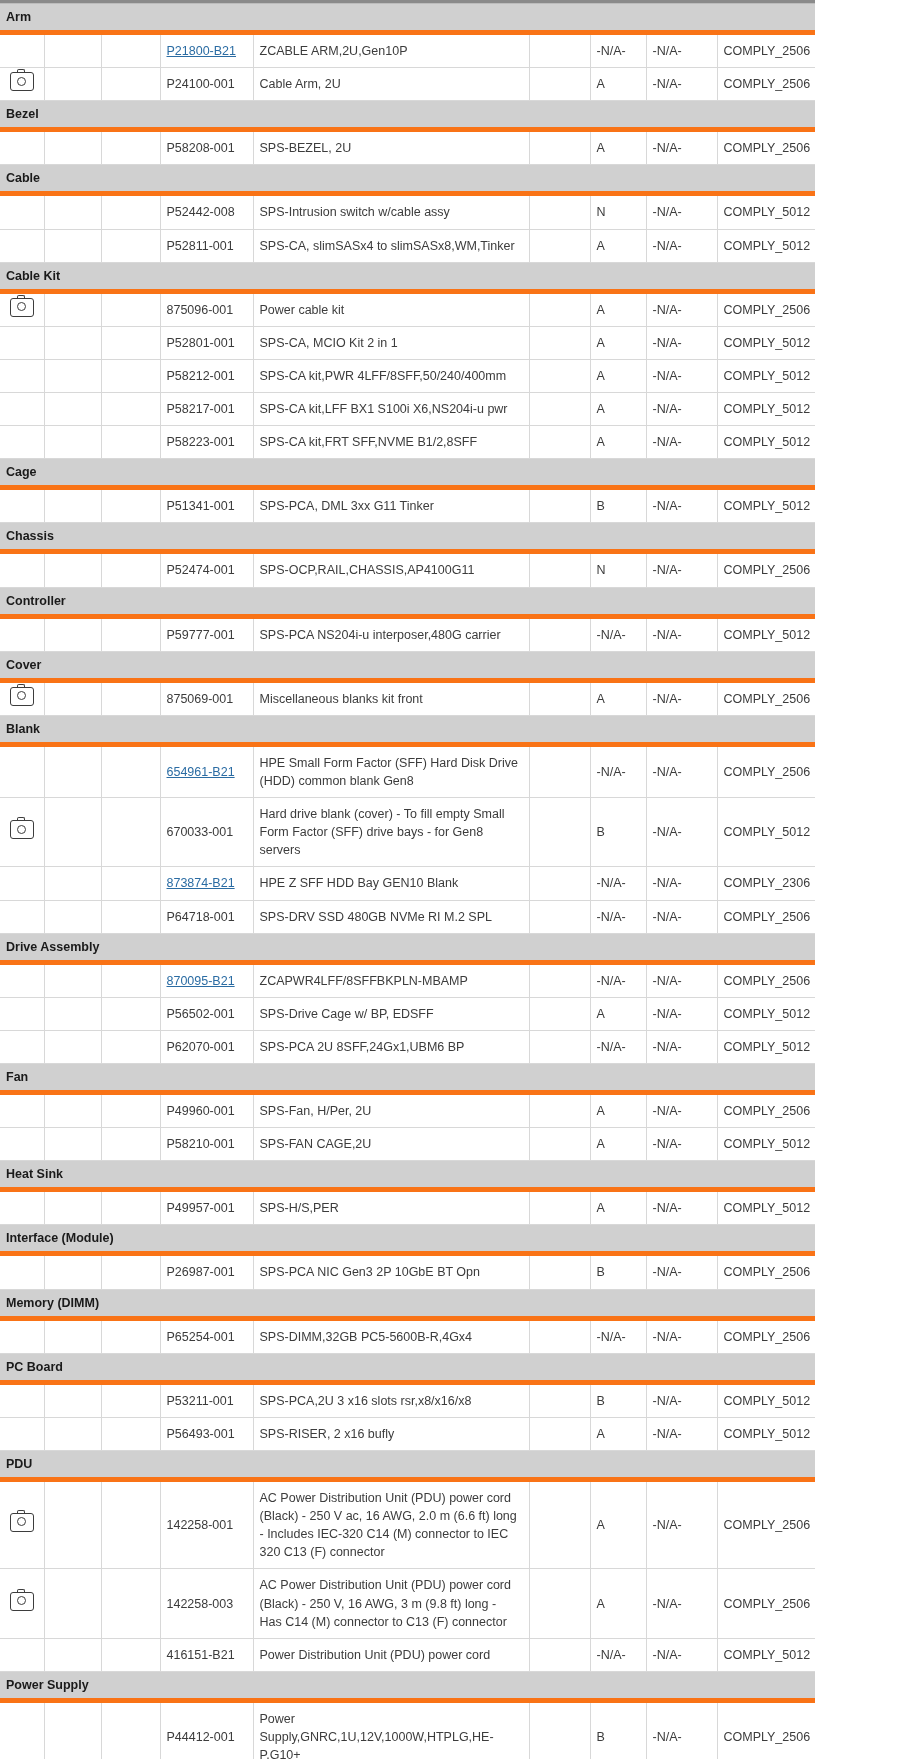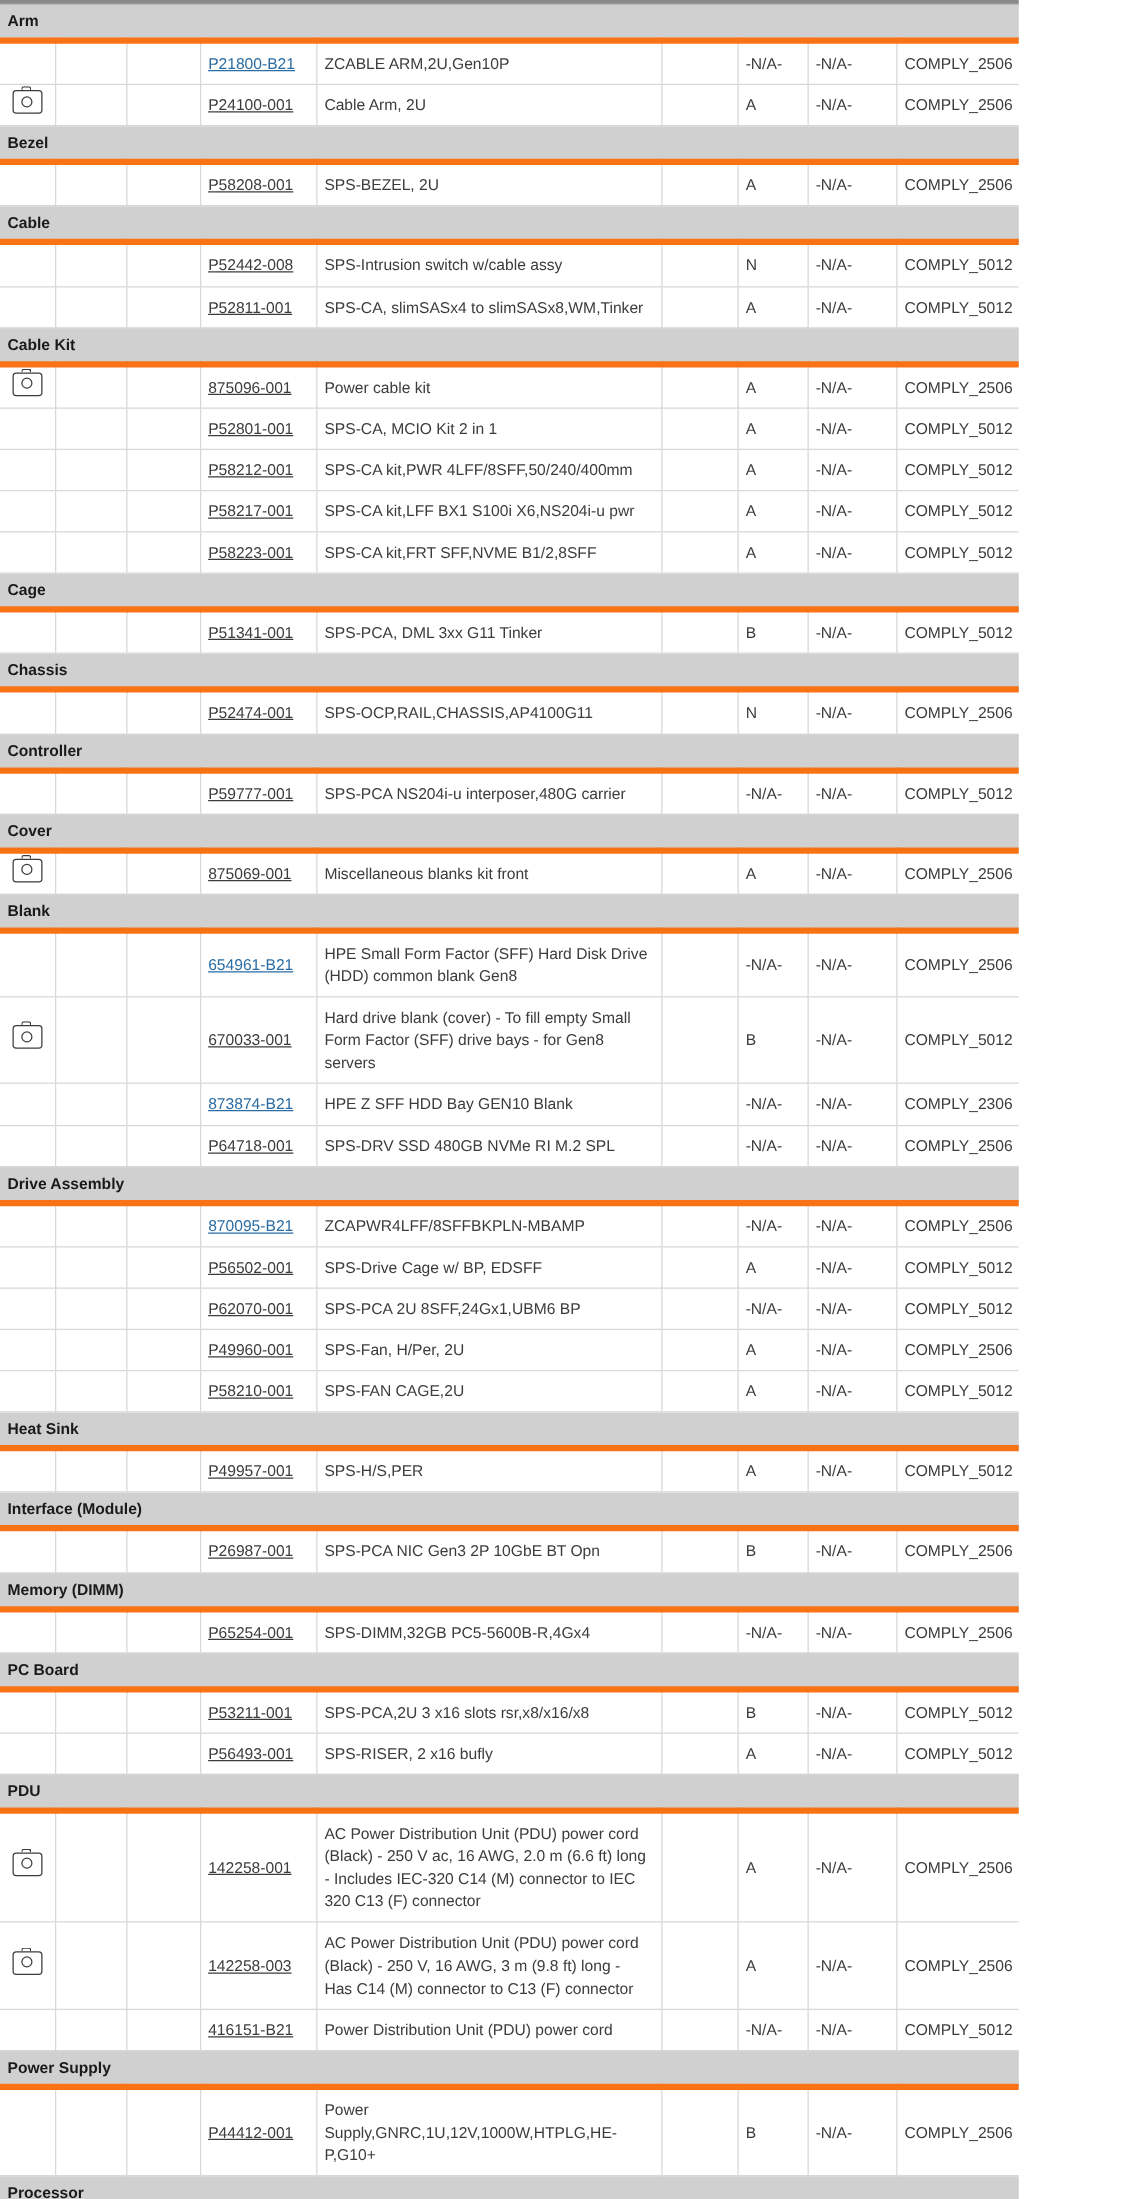--- a/index.html
+++ b/index.html
@@ -72,21 +72,20 @@
   tr.part-row td.cell-comply {
     white-space: nowrap;
   }
   .partlink {
     color: #2b6ca3;
     text-decoration: underline;
     cursor: pointer;
   }
   .plain-part {
     color: #3c3c3c;
-    text-decoration: underline;
   }
   .cam {
     display: inline-block;
     width: 24px;
     height: 19px;
     border: 1.6px solid #3d3d3d;
     border-radius: 3px;
     position: relative;
     box-sizing: border-box;
   }
@@ -387,20 +386,23 @@
         <td class="cell-icon"></td>
         <td></td>
         <td></td>
         <td class="cell-number"><span class="plain-part">P62070-001</span></td>
         <td class="cell-desc">SPS-PCA 2U 8SFF,24Gx1,UBM6 BP</td>
         <td></td>
         <td class="cell-a">-N/A-</td>
         <td class="cell-b">-N/A-</td>
         <td class="cell-comply">COMPLY_5012</td>
       </tr>
+      <tr class="category">
+        <td colspan="9">Fan</td>
+      </tr>
       <tr class="part-row">
         <td class="cell-icon"></td>
         <td></td>
         <td></td>
         <td class="cell-number"><span class="plain-part">P49960-001</span></td>
         <td class="cell-desc">SPS-Fan, H/Per, 2U</td>
         <td></td>
         <td class="cell-a">A</td>
         <td class="cell-b">-N/A-</td>
         <td class="cell-comply">COMPLY_2506</td>

